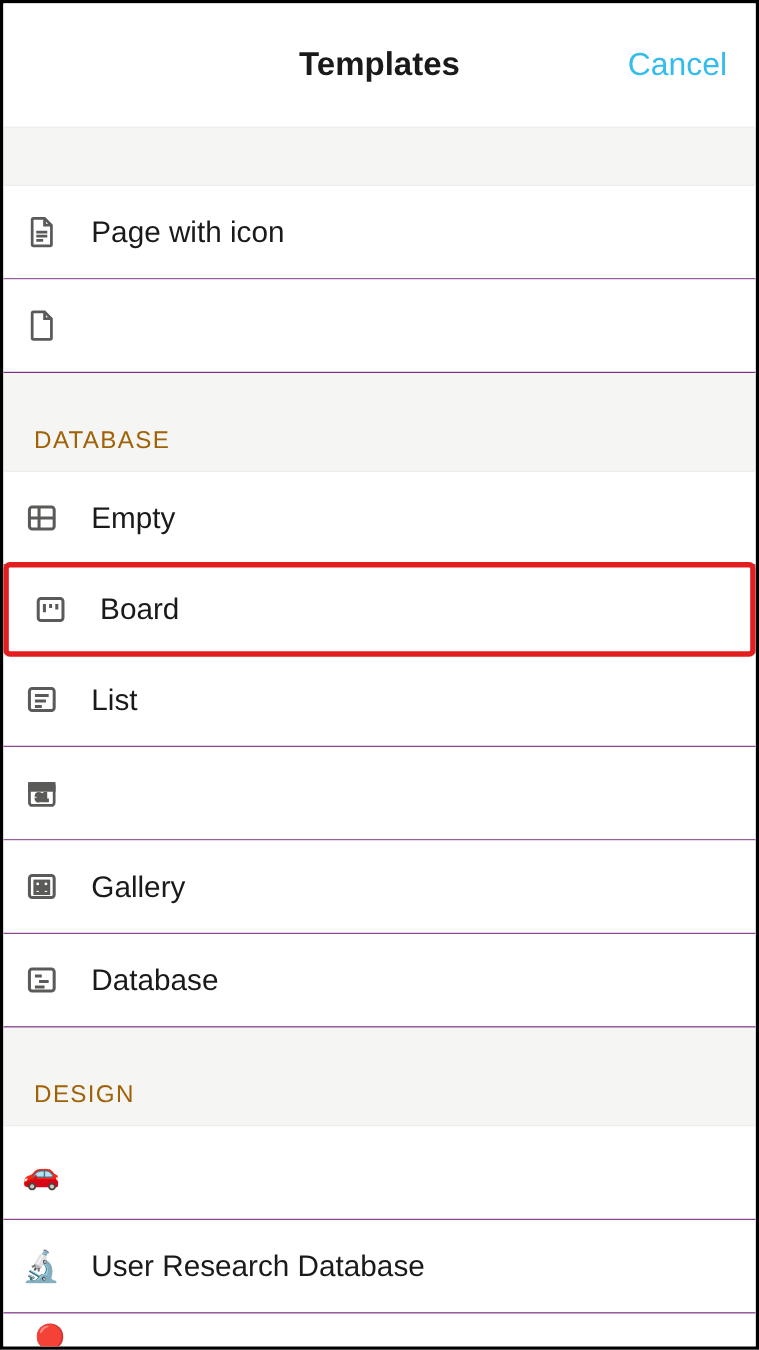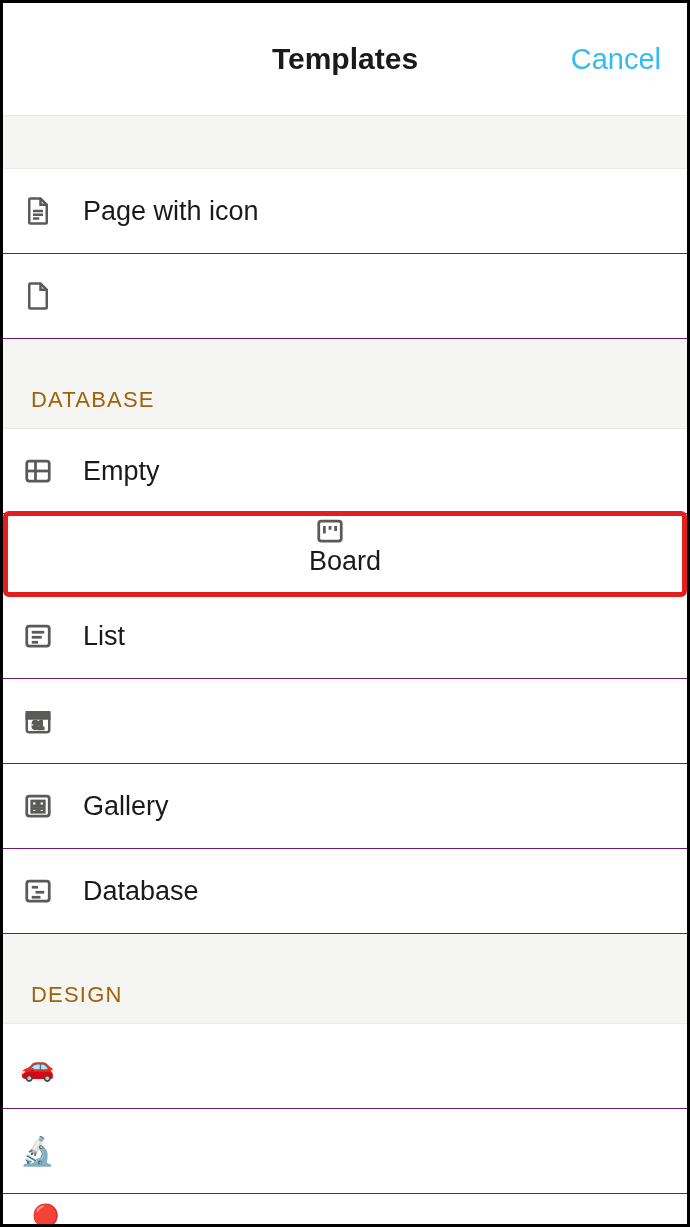--- a/index.html
+++ b/index.html
@@ -66,21 +66,20 @@
       position: relative;
     }
     .list-item.highlighted {
       border: 5px solid #e31e1e;
       border-radius: 6px;
       height: 86px;
       margin-top: -3px;
       margin-bottom: -3px;
       z-index: 10;
       padding: 0 23px;
-      flex-direction: column;
     }
     .item-icon {
       width: 30px;
       height: 30px;
       margin-right: 30px;
       flex-shrink: 0;
       display: flex;
       align-items: center;
       justify-content: center;
       text-align: right;
@@ -221,17 +220,18 @@
 <div class="section-header">
   <span>DESIGN</span>
 </div>
 
 <div class="list-item">
   <span class="item-emoji">🚗</span>
 </div>
 
 <div class="list-item">
   <span class="item-emoji">🔬</span>
+  <span class="item-label">User Research Database</span>
 </div>
 
 <div class="list-item-partial">
   <span class="item-emoji" style="font-size:22px;">🔴</span>
 </div>
 
 </body></html>

